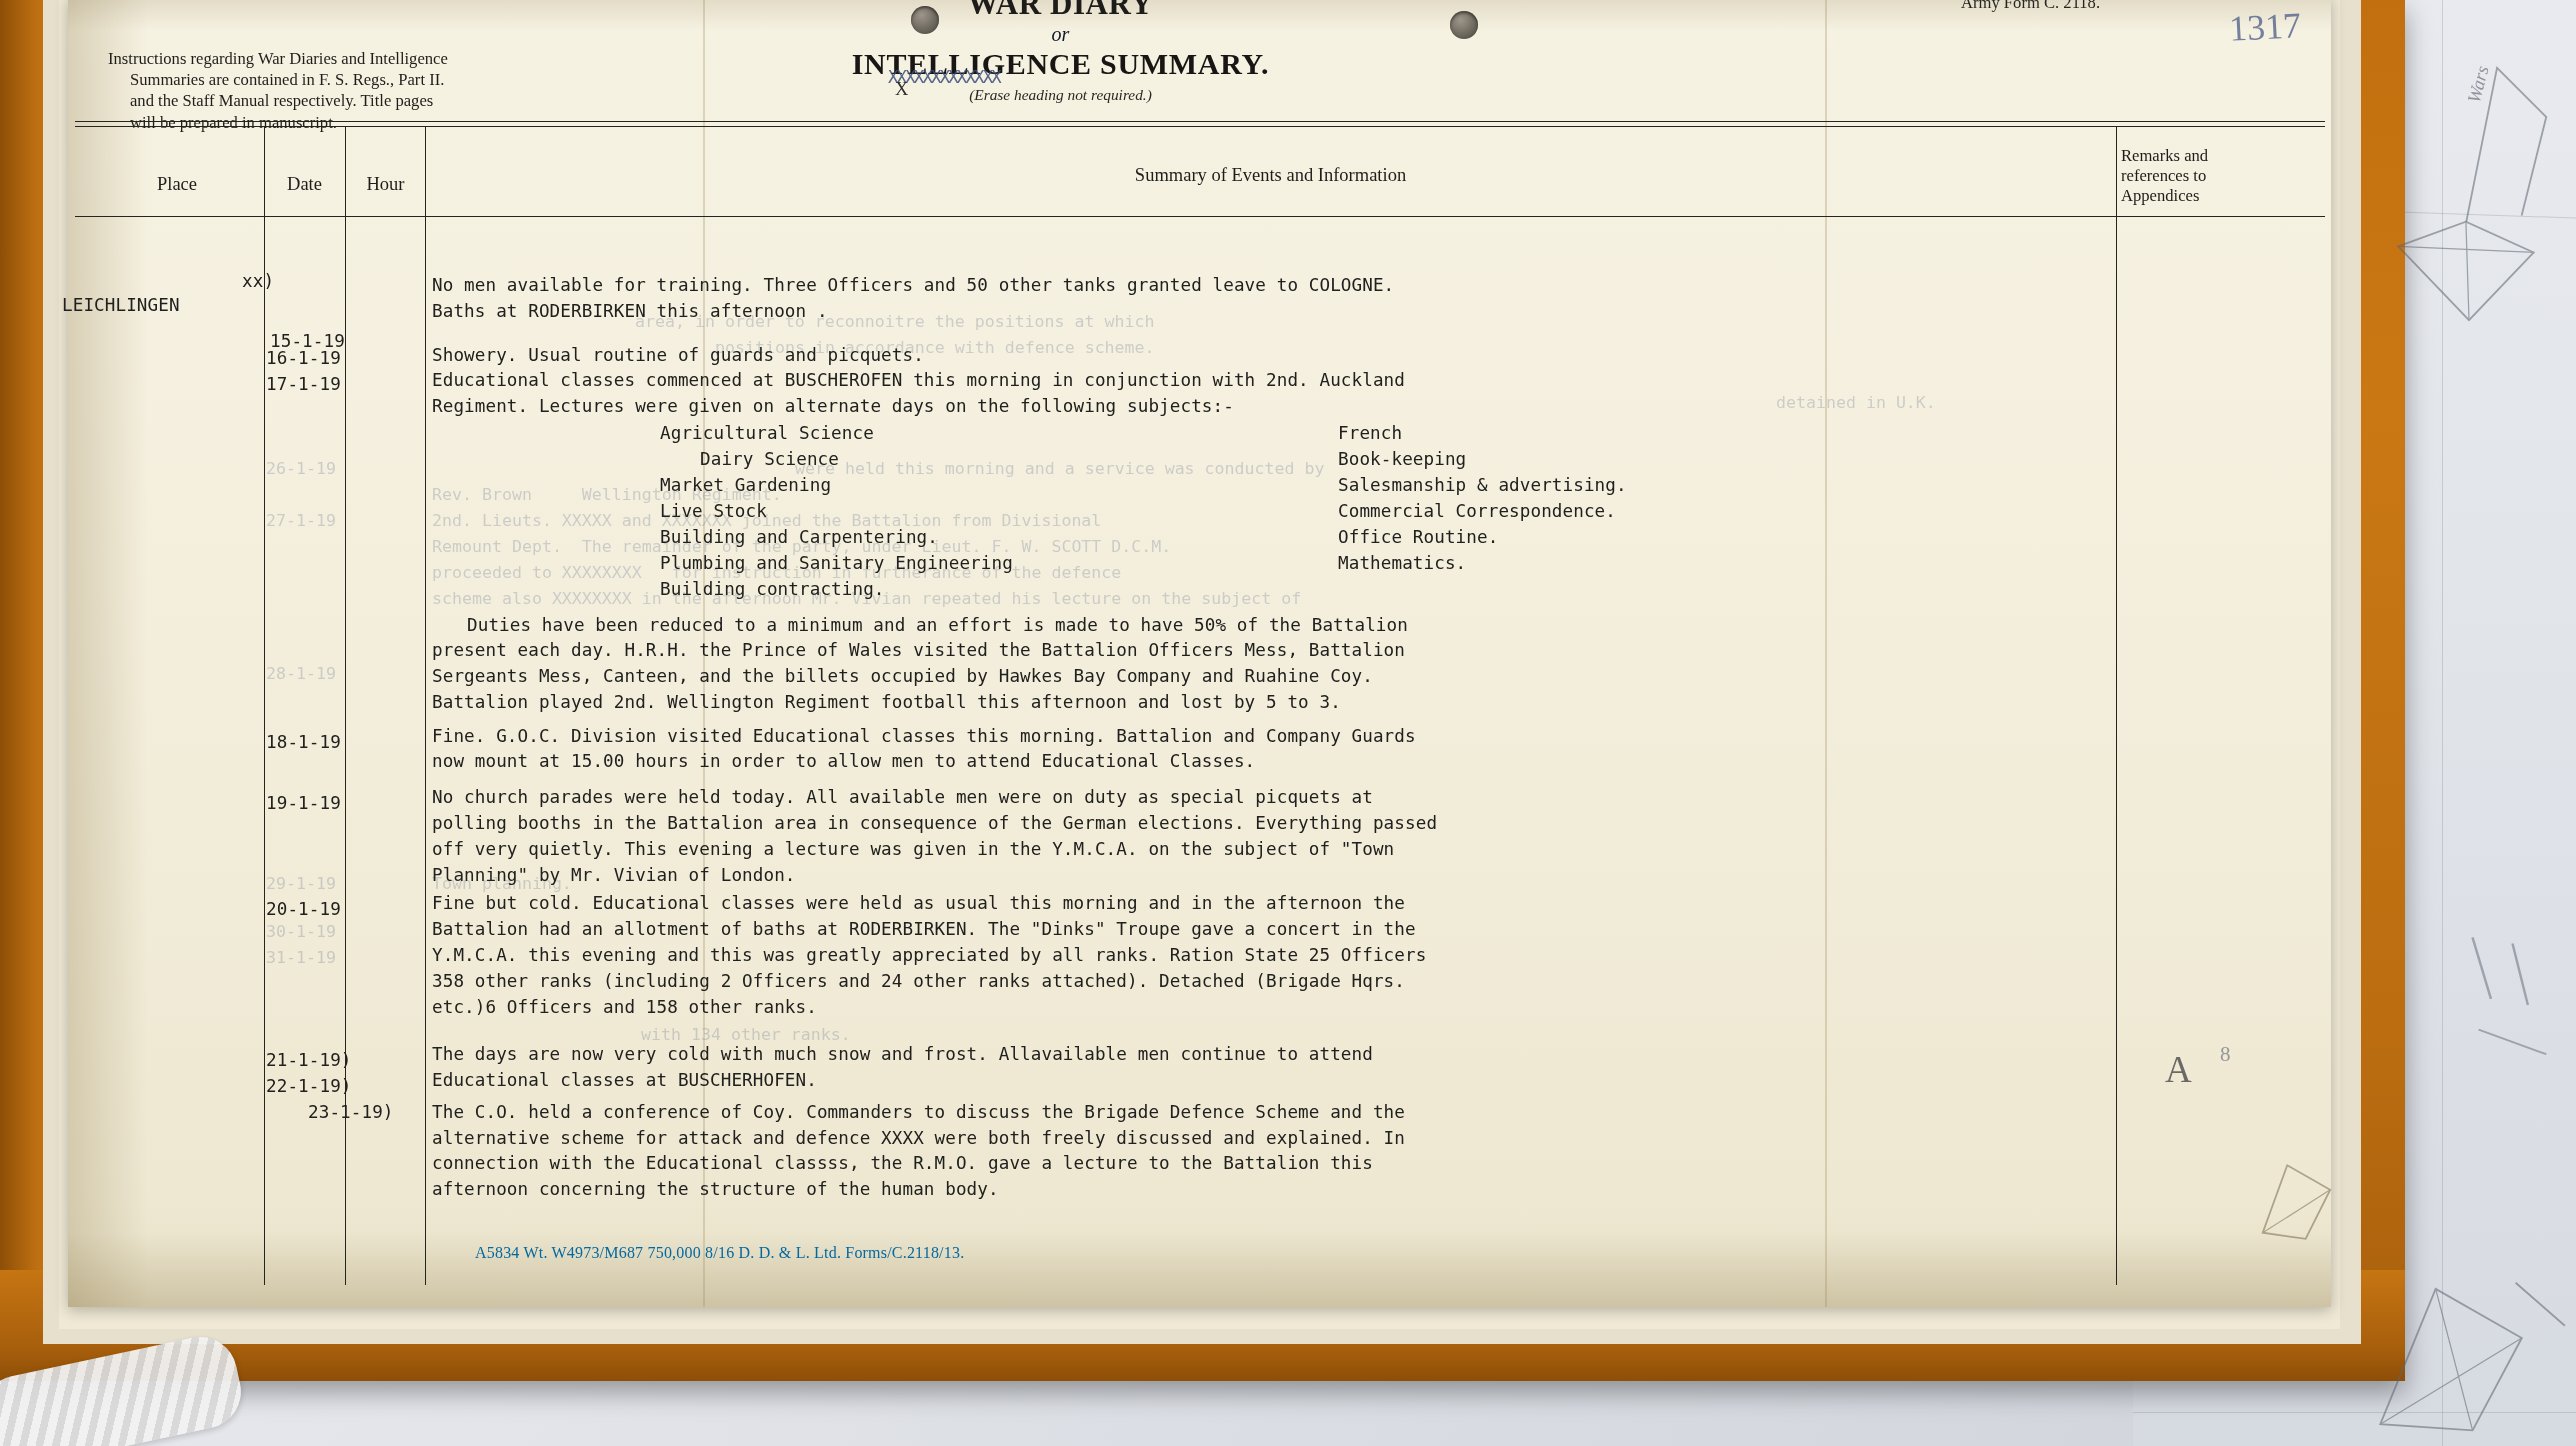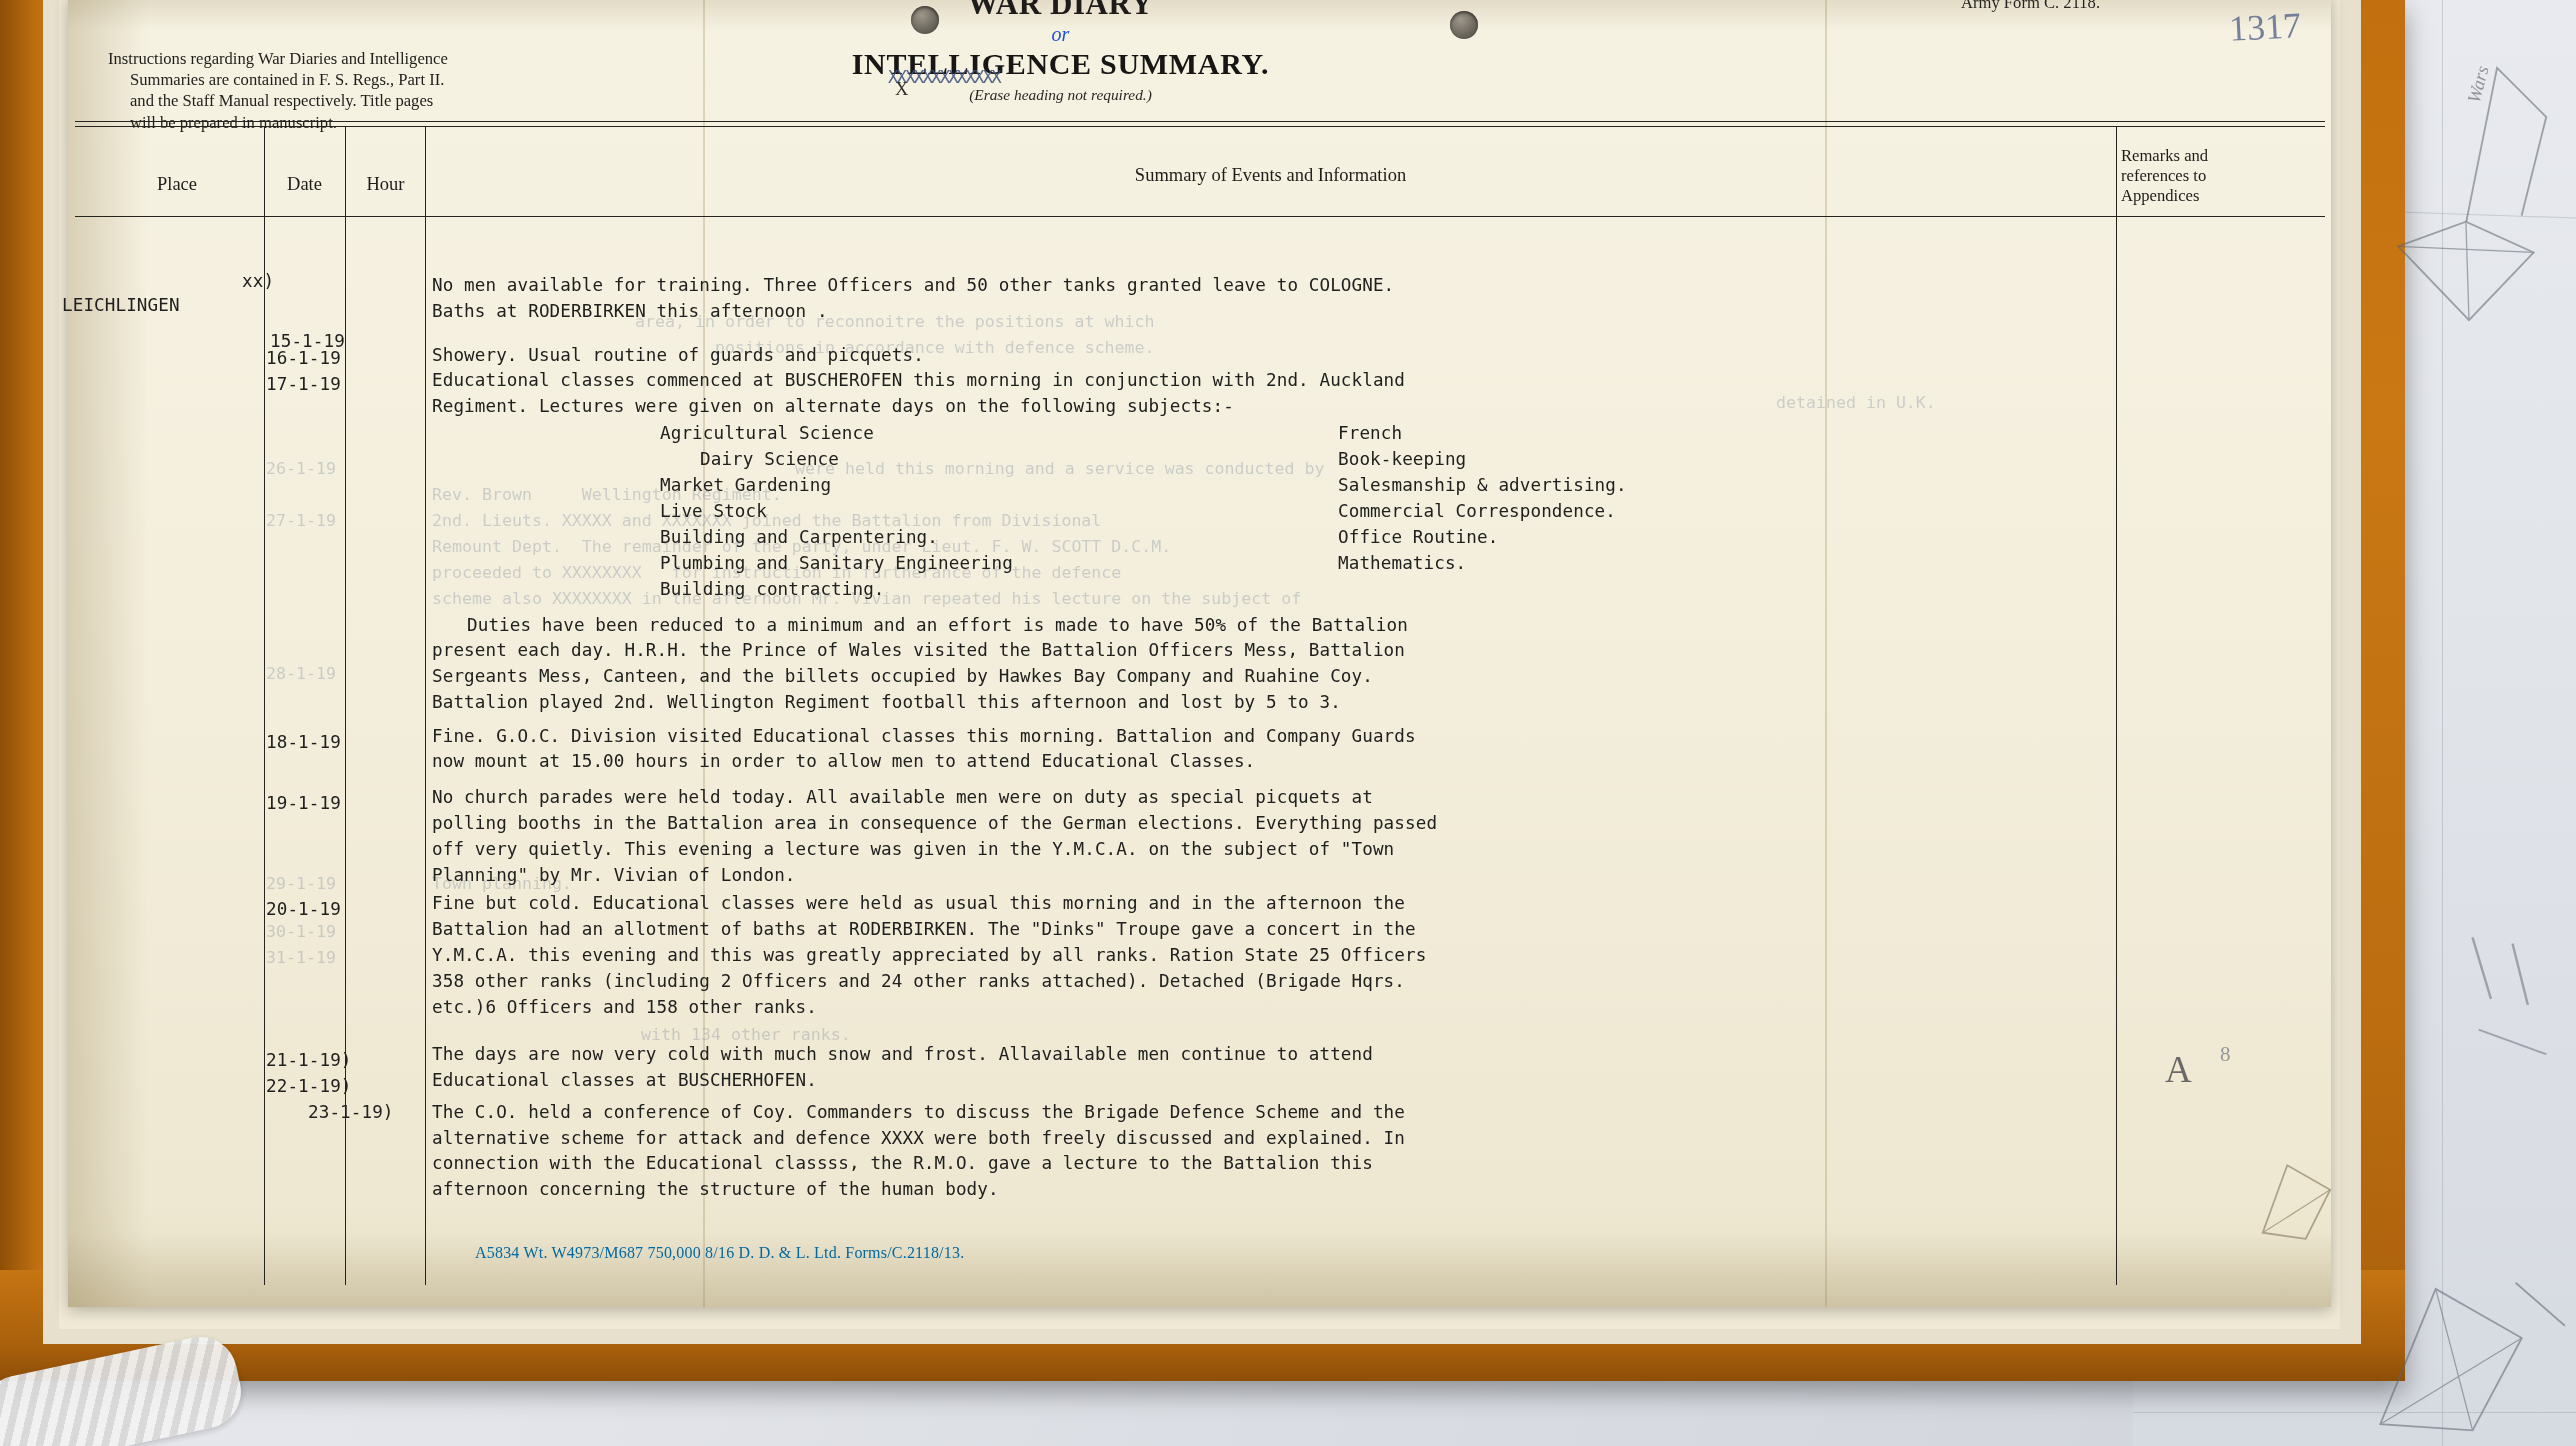--- a/index.html
+++ b/index.html
@@ -117,21 +117,21 @@
     color: #1d1c1a;
   }
   .head-or {
     position: absolute;
     left: 703px; top: 23.4px;
     width: 715px;
     text-align: center;
     font-family: "Liberation Serif", serif;
     font-style: italic;
     font-size: 20px;
-    color: #1d4ed8;
+    color: #0f172a;
   }
   .head-title2 {
     position: absolute;
     left: 703px; top: 47px;
     width: 715px;
     text-align: center;
     font-family: "Liberation Serif", serif;
     font-weight: bold;
     font-size: 30px;
     letter-spacing: 0.7px;

